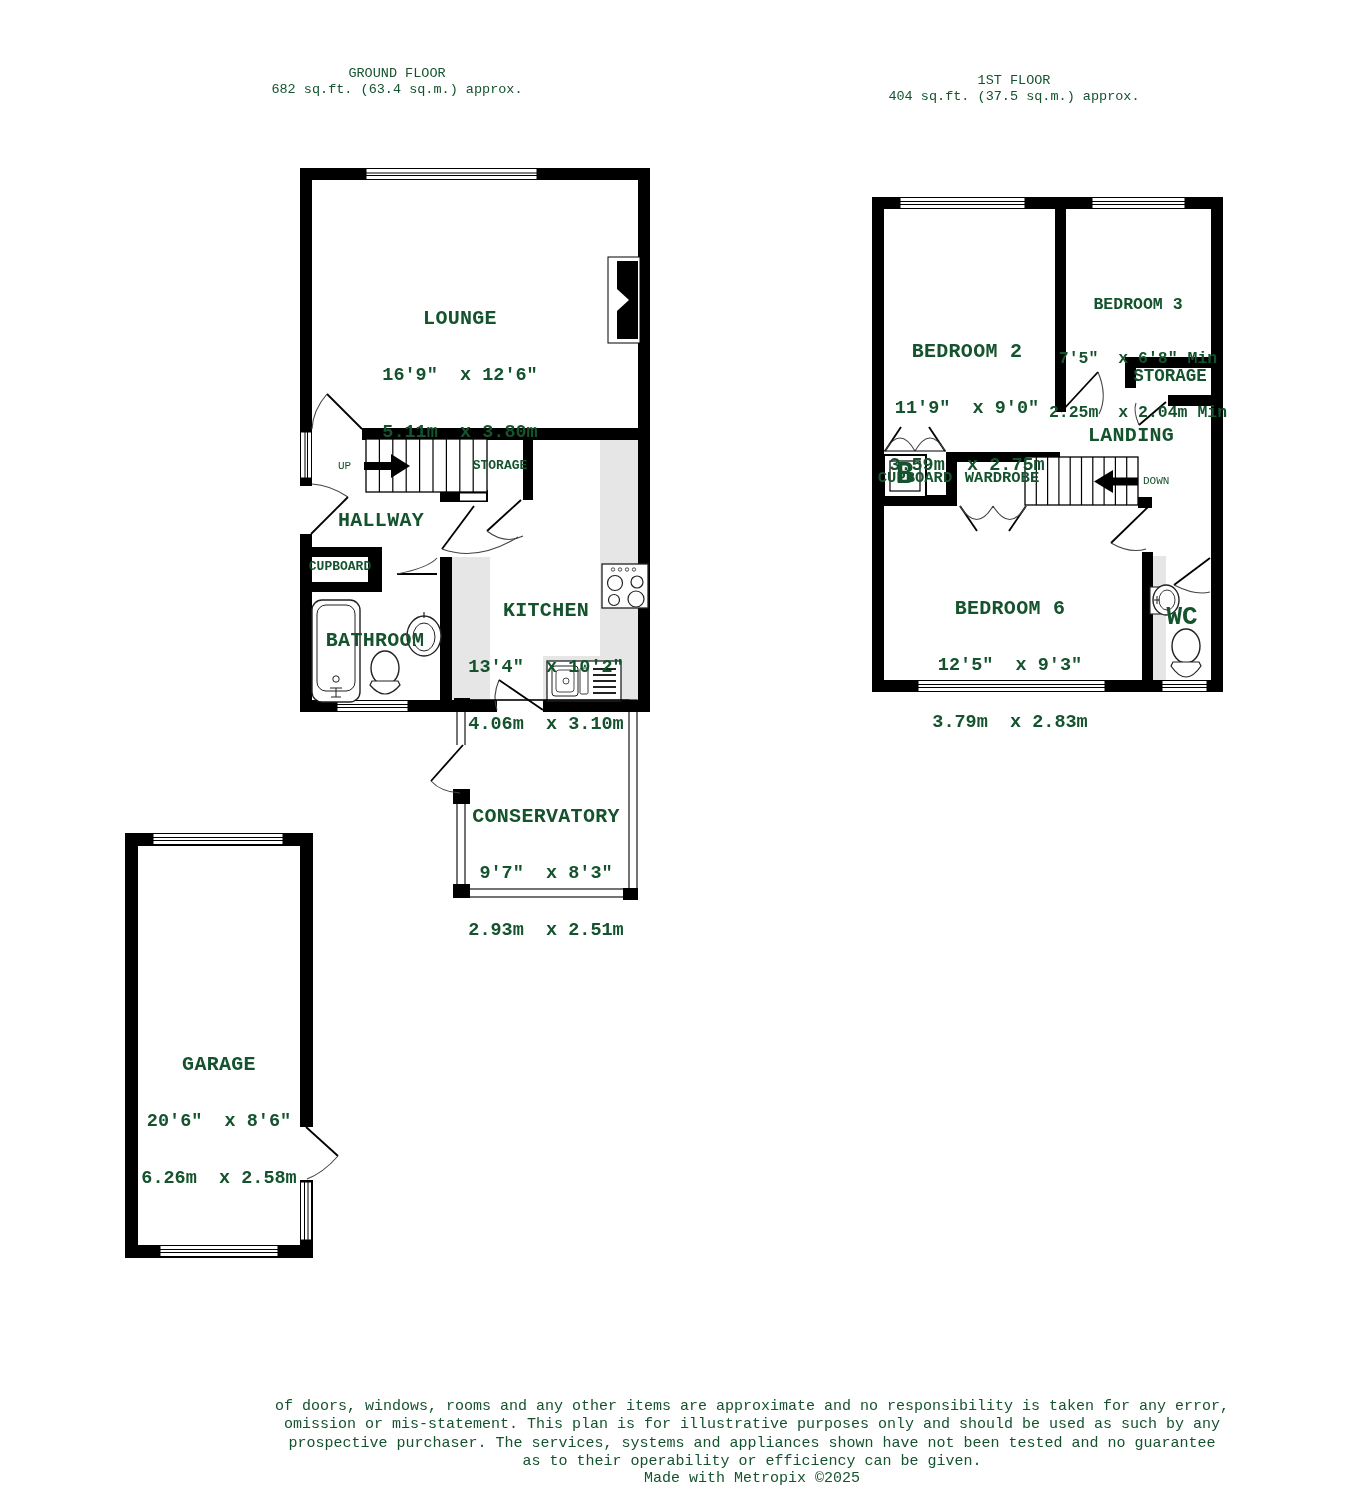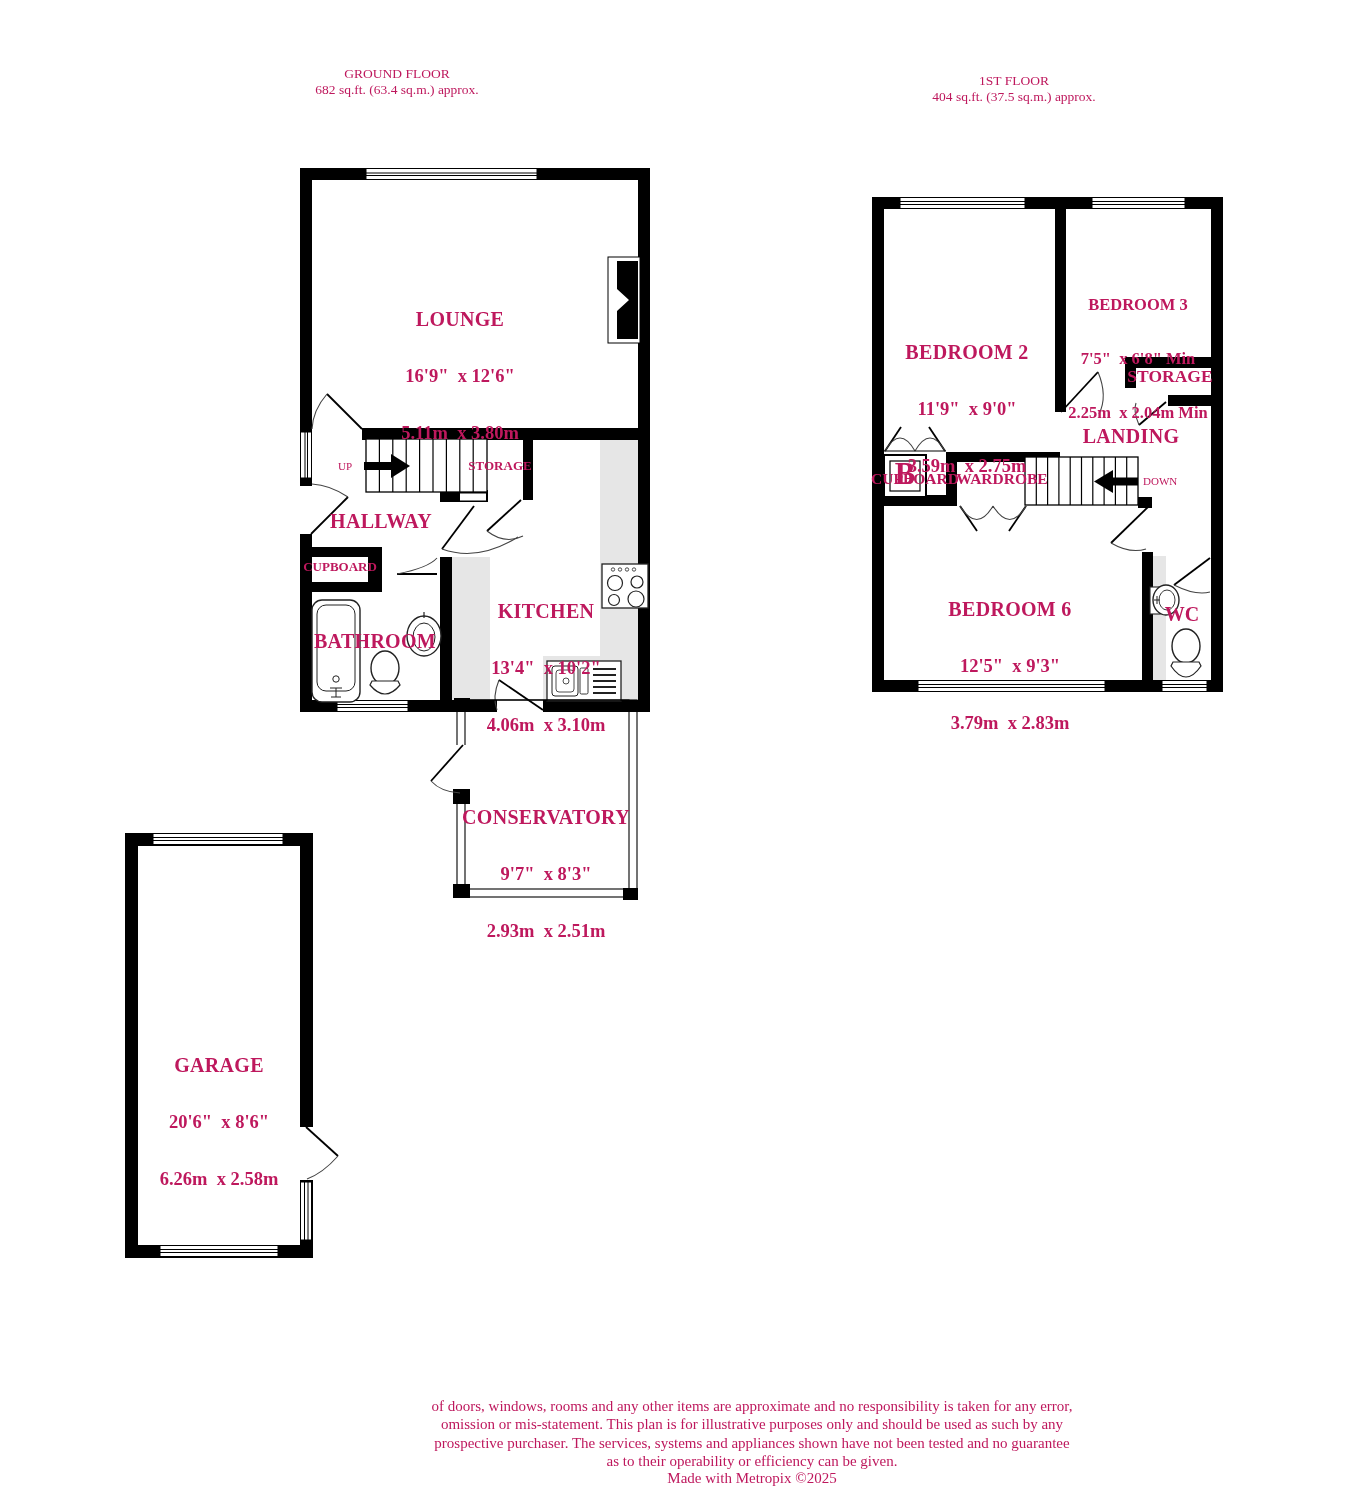--- a/index.html
+++ b/index.html
@@ -1,27 +1,27 @@
 <!DOCTYPE html>
 <html><head>
 <meta charset="utf-8">
 <style>
   html,body{margin:0;padding:0;background:#fff;}
   #canvas{position:relative;width:1350px;height:1488px;background:#fff;overflow:hidden;
-          font-family:Liberation Serif, serif;color:#be185d;}
+          font-family:Liberation Mono, monospace;color:#14532d;}
   #plan-svg{position:absolute;left:0;top:0;z-index:1;}
   .lbl{position:absolute;transform:translateX(-50%);text-align:center;font-weight:bold;
        white-space:pre;line-height:1.12;z-index:2;}
   .room-name{font-size:20px;letter-spacing:.3px;}
   .dims{font-size:18.5px;}
   .small-name{font-size:16.5px;}
   .tiny-name{font-size:13px;}
   .mid-name{font-size:15.5px;}
   .st-name{font-size:17.5px;}
-  .wc-name{font-size:20px;}
+  .wc-name{font-size:26px;}
   .dir-lbl{position:absolute;font-size:11px;font-weight:normal;white-space:pre;z-index:2;}
   .hdr{position:absolute;transform:translateX(-50%);text-align:center;font-size:13.5px;
        font-weight:normal;line-height:1.18;z-index:2;}
   .boiler{position:absolute;left:884px;top:453px;width:42px;height:42px;display:flex;
           align-items:center;justify-content:center;font-size:31px;font-weight:bold;z-index:2;}
   .footer-total{position:absolute;transform:translateX(-50%);font-size:20px;white-space:pre;z-index:2;}
   .footer-line{position:absolute;transform:translateX(-50%);font-size:15px;white-space:pre;z-index:2;}
 </style>
 </head>
 <body>

